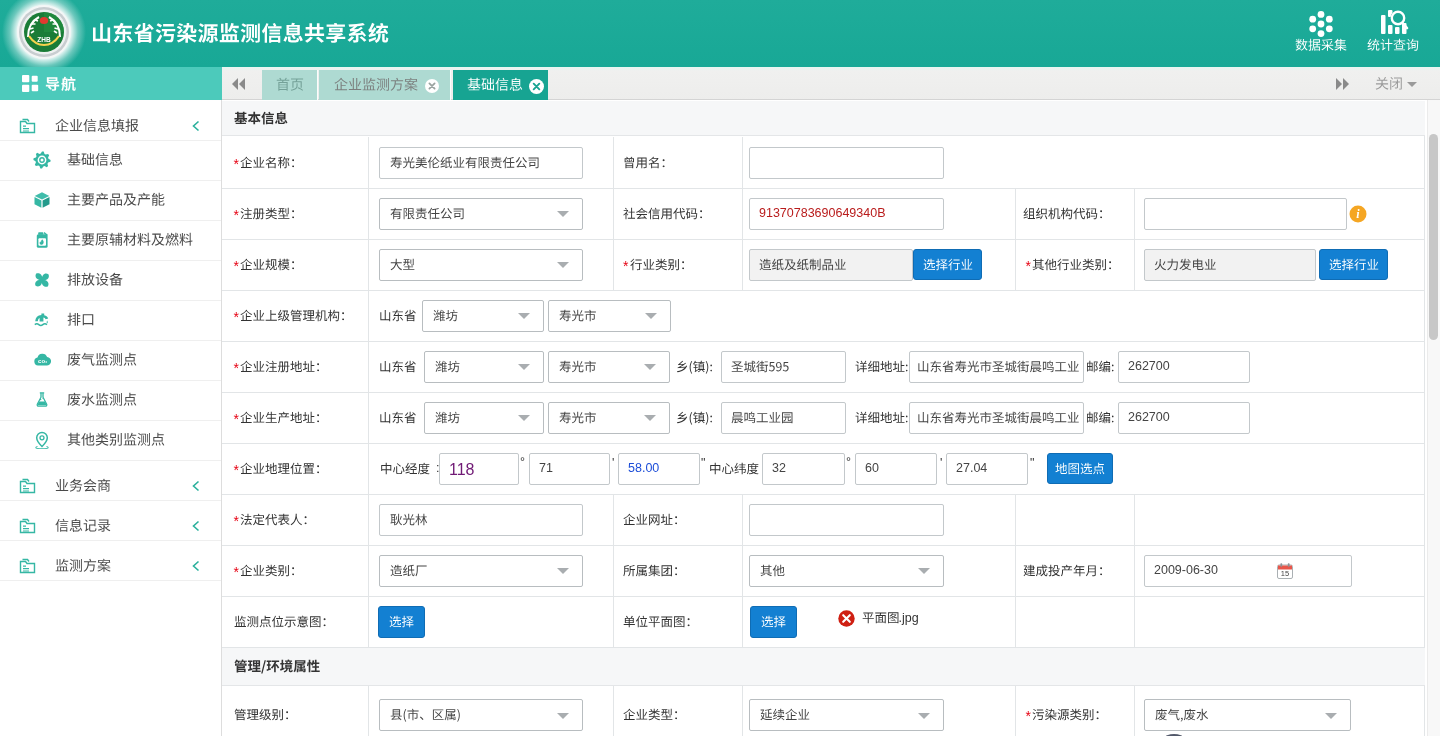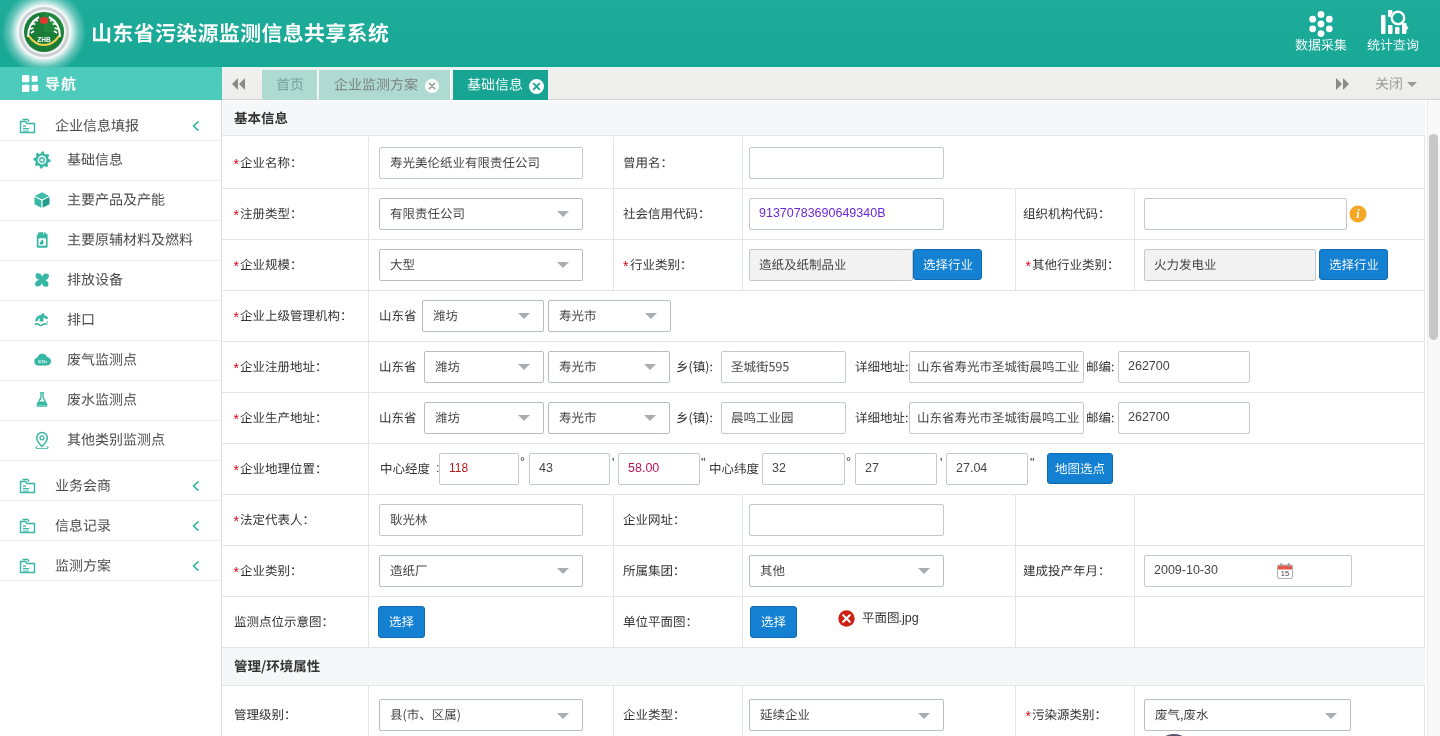--- a/index.html
+++ b/index.html
@@ -472,21 +472,21 @@
         <use href="#g97" x="0"></use>
         <use href="#g65" x="1000"></use>
         <use href="#g36" x="2000"></use>
         <use href="#g93" x="3000"></use>
         <use href="#g98" x="4000"></use>
         <use href="#g99" x="5000"></use>
         <use href="#g80" x="6000"></use>
       </g>
     </svg></div>
 <div class="in" style="left:749px;top:197.5px;width:195px;height:32px;background:#fff;"></div>
-<div style="position:absolute;left:759px;top:207.2px;font-size:12.5px;color:#6d28d9;letter-spacing:0px;line-height:1;white-space:nowrap">91370783690649340B</div>
+<div style="position:absolute;left:759px;top:207.2px;font-size:12.5px;color:#b91c1c;letter-spacing:0px;line-height:1;white-space:nowrap">91370783690649340B</div>
 <div style="position:absolute;left:1022.5px;top:206.6px;line-height:0"><svg width="87.5" height="14.4" viewBox="0 0 87.5 14.4">
       <g fill="#333" transform="translate(0,11.25) scale(0.012500)">
         <use href="#g100" x="0"></use>
         <use href="#g101" x="1000"></use>
         <use href="#g102" x="2000"></use>
         <use href="#g103" x="3000"></use>
         <use href="#g98" x="4000"></use>
         <use href="#g99" x="5000"></use>
         <use href="#g80" x="6000"></use>
       </g>
@@ -819,41 +819,41 @@
 <div style="position:absolute;left:380.0px;top:461.6px;line-height:0"><svg width="50.0" height="14.4" viewBox="0 0 50.0 14.4">
       <g fill="#333" transform="translate(0,11.25) scale(0.012500)">
         <use href="#g149" x="0"></use>
         <use href="#g150" x="1000"></use>
         <use href="#g151" x="2000"></use>
         <use href="#g152" x="3000"></use>
       </g>
     </svg></div>
 <div style="position:absolute;left:436px;top:462.2px;font-size:12.5px;color:#333;letter-spacing:0px;line-height:1;white-space:nowrap">:</div>
 <div class="in" style="left:439px;top:452.5px;width:80px;height:32px;background:#fff;"></div>
-<div style="position:absolute;left:449px;top:462.2px;font-size:12px;color:#b91c1c;letter-spacing:0px;line-height:1;white-space:nowrap">118</div>
+<div style="position:absolute;left:449px;top:462.2px;font-size:16px;color:#701a75;letter-spacing:0px;line-height:1;white-space:nowrap">118</div>
 <div style="position:absolute;left:520px;top:456.2px;font-size:12.5px;color:#333;letter-spacing:0px;line-height:1;white-space:nowrap">°</div>
 <div class="in" style="left:529px;top:452.5px;width:81px;height:32px;background:#fff;"></div>
-<div style="position:absolute;left:539px;top:462.2px;font-size:12.5px;color:#444;letter-spacing:0px;line-height:1;white-space:nowrap">43</div>
+<div style="position:absolute;left:539px;top:462.2px;font-size:12.5px;color:#444;letter-spacing:0px;line-height:1;white-space:nowrap">71</div>
 <div style="position:absolute;left:612px;top:457.2px;font-size:12.5px;color:#333;letter-spacing:0px;line-height:1;white-space:nowrap">'</div>
 <div class="in" style="left:618px;top:452.5px;width:82px;height:32px;background:#fff;"></div>
-<div style="position:absolute;left:628px;top:462.2px;font-size:12.5px;color:#be185d;letter-spacing:0px;line-height:1;white-space:nowrap">58.00</div>
+<div style="position:absolute;left:628px;top:462.2px;font-size:12.5px;color:#1d4ed8;letter-spacing:0px;line-height:1;white-space:nowrap">58.00</div>
 <div style="position:absolute;left:701px;top:457.2px;font-size:12.5px;color:#333;letter-spacing:0px;line-height:1;white-space:nowrap">"</div>
 <div style="position:absolute;left:709.0px;top:461.6px;line-height:0"><svg width="50.0" height="14.4" viewBox="0 0 50.0 14.4">
       <g fill="#333" transform="translate(0,11.25) scale(0.012500)">
         <use href="#g149" x="0"></use>
         <use href="#g150" x="1000"></use>
         <use href="#g153" x="2000"></use>
         <use href="#g152" x="3000"></use>
       </g>
     </svg></div>
 <div class="in" style="left:762px;top:452.5px;width:83px;height:32px;background:#fff;"></div>
 <div style="position:absolute;left:772px;top:462.2px;font-size:12.5px;color:#444;letter-spacing:0px;line-height:1;white-space:nowrap">32</div>
 <div style="position:absolute;left:846px;top:456.2px;font-size:12.5px;color:#333;letter-spacing:0px;line-height:1;white-space:nowrap">°</div>
 <div class="in" style="left:855px;top:452.5px;width:82px;height:32px;background:#fff;"></div>
-<div style="position:absolute;left:865px;top:462.2px;font-size:12.5px;color:#444;letter-spacing:0px;line-height:1;white-space:nowrap">27</div>
+<div style="position:absolute;left:865px;top:462.2px;font-size:12.5px;color:#444;letter-spacing:0px;line-height:1;white-space:nowrap">60</div>
 <div style="position:absolute;left:940px;top:457.2px;font-size:12.5px;color:#333;letter-spacing:0px;line-height:1;white-space:nowrap">'</div>
 <div class="in" style="left:946px;top:452.5px;width:82px;height:32px;background:#fff;"></div>
 <div style="position:absolute;left:956px;top:462.2px;font-size:12.5px;color:#444;letter-spacing:0px;line-height:1;white-space:nowrap">27.04</div>
 <div style="position:absolute;left:1030px;top:457.2px;font-size:12.5px;color:#333;letter-spacing:0px;line-height:1;white-space:nowrap">"</div>
 <div class="btn" style="left:1047px;top:453px;width:66px;height:31px"></div>
 <div style="position:absolute;left:1055.0px;top:461.6px;line-height:0"><svg width="50.0" height="14.4" viewBox="0 0 50.0 14.4">
       <g fill="#fff" transform="translate(0,11.25) scale(0.012500)">
         <use href="#g126" x="0"></use>
         <use href="#g154" x="1000"></use>
         <use href="#g110" x="2000"></use>
@@ -932,21 +932,21 @@
         <use href="#g166" x="0"></use>
         <use href="#g167" x="1000"></use>
         <use href="#g168" x="2000"></use>
         <use href="#g42" x="3000"></use>
         <use href="#g169" x="4000"></use>
         <use href="#g170" x="5000"></use>
         <use href="#g80" x="6000"></use>
       </g>
     </svg></div>
 <div class="in" style="left:1144px;top:554.5px;width:208px;height:32px;background:#fff;"></div>
-<div style="position:absolute;left:1154px;top:564.2px;font-size:12.5px;color:#444;letter-spacing:0px;line-height:1;white-space:nowrap">2009-10-30</div>
+<div style="position:absolute;left:1154px;top:564.2px;font-size:12.5px;color:#444;letter-spacing:0px;line-height:1;white-space:nowrap">2009-06-30</div>
 <div style="position:absolute;left:1277px;top:563px;line-height:0"><svg width="16" height="16" viewBox="0 0 16 16">
       <rect x="0.5" y="2" width="15" height="13.5" rx="1.5" fill="#fff" stroke="#aab0b3"></rect>
       <rect x="1" y="2.5" width="14" height="4" fill="#e8564a"></rect>
       <rect x="3.4" y="0.3" width="1.8" height="3.4" rx="0.6" fill="#8d9396"></rect>
       <rect x="10.8" y="0.3" width="1.8" height="3.4" rx="0.6" fill="#8d9396"></rect>
       <text x="8" y="13.4" font-size="7.5" fill="#444" text-anchor="middle" font-family="Liberation Sans">15</text>
     </svg></div>
 <div style="position:absolute;left:233.5px;top:614.6px;line-height:0"><svg width="100.0" height="14.4" viewBox="0 0 100.0 14.4">
       <g fill="#333" transform="translate(0,11.25) scale(0.012500)">
         <use href="#g30" x="0"></use>

